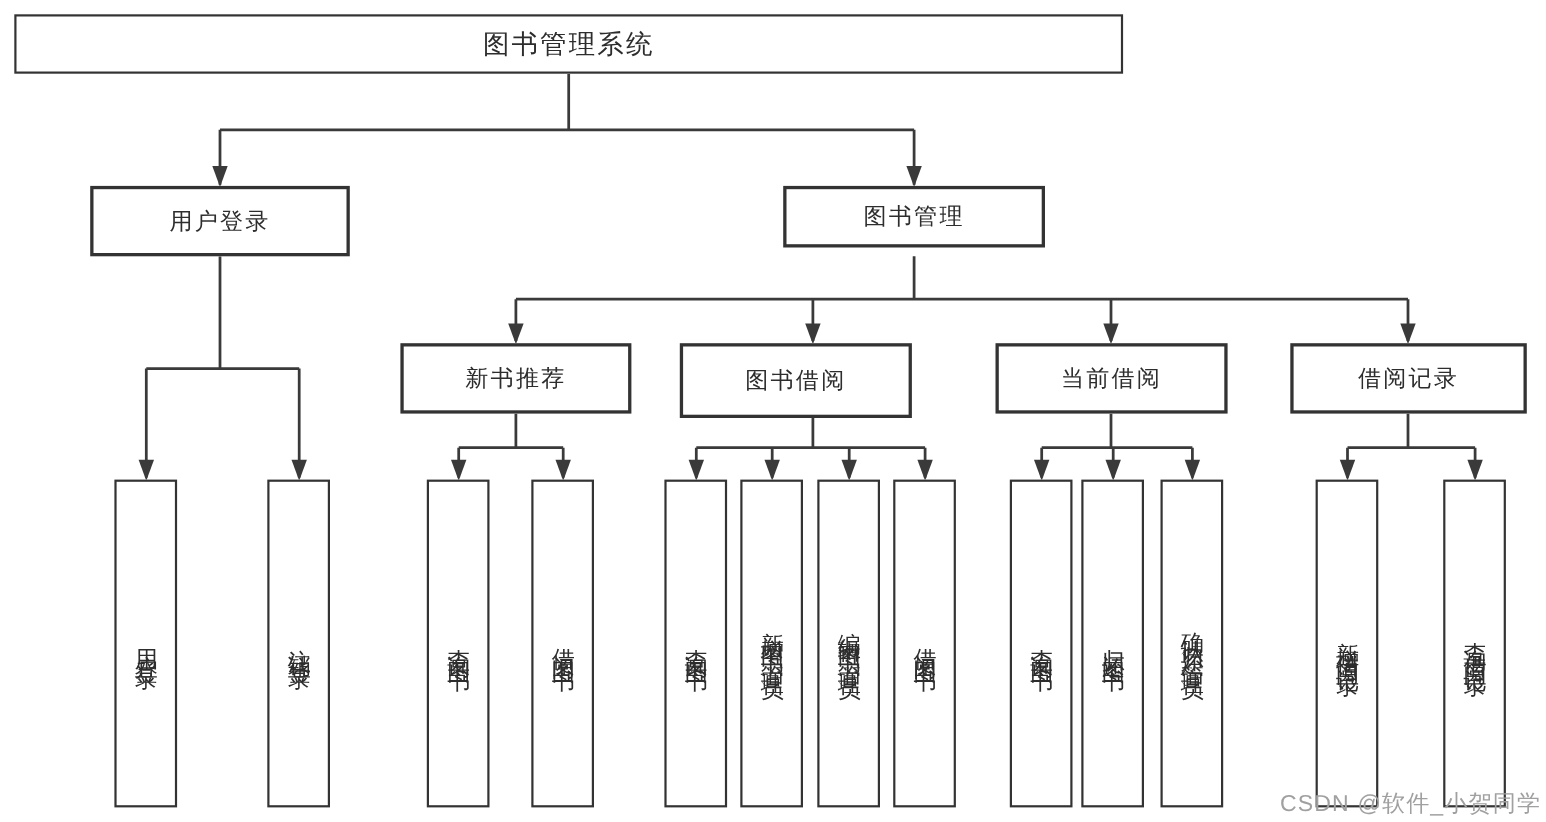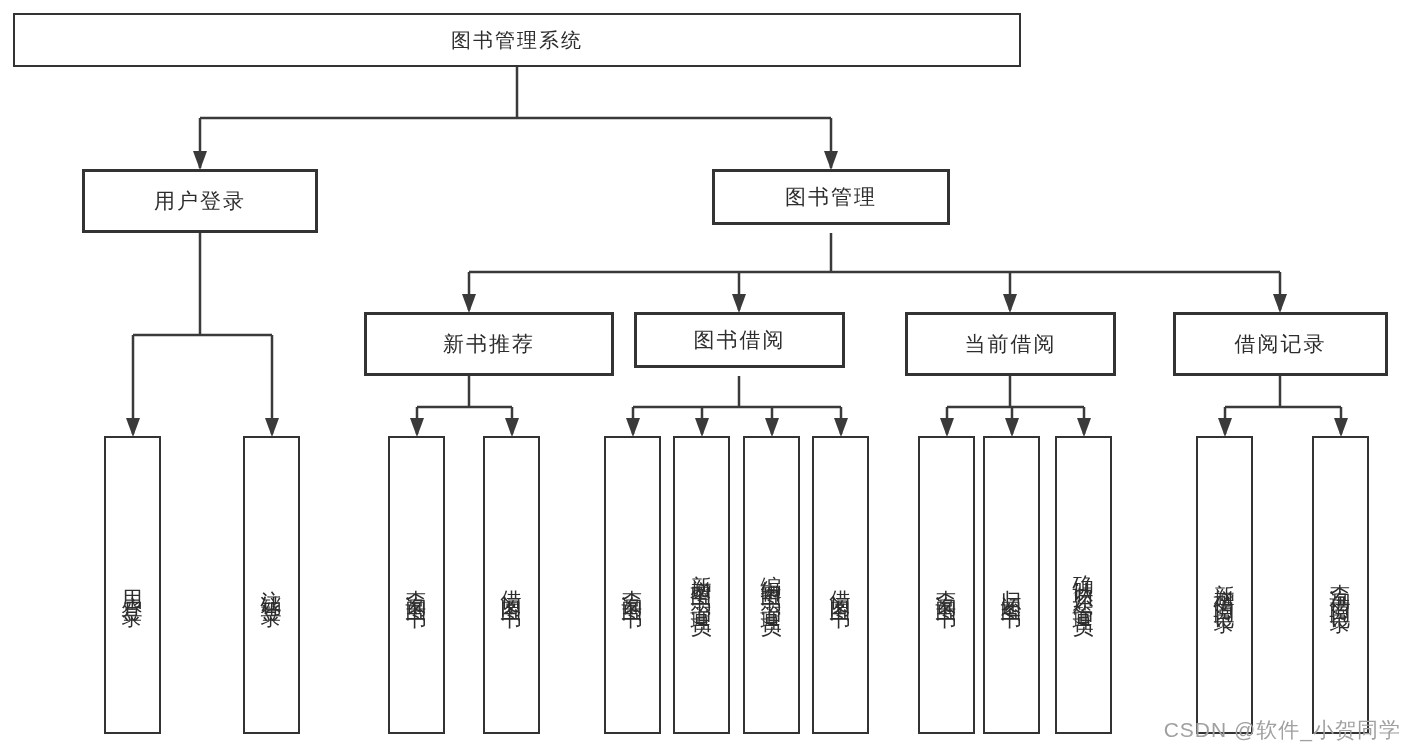--- a/index.html
+++ b/index.html
@@ -7,21 +7,21 @@
     position:relative; width:1405px; height:747px; background:#ffffff;
     font-family:"Liberation Sans","DejaVu Sans",sans-serif; overflow:hidden;
   }
   .wires { position:absolute; left:0; top:0; z-index:0; }
   .node {
     position:absolute; box-sizing:border-box; background:#ffffff;
     border:3px solid #333333; color:#2d2d2d; z-index:1;
     display:flex; align-items:center; justify-content:center;
     white-space:nowrap;
   }
-  .node-root { border-width:2.5px; font-size:20px; letter-spacing:2px; }
+  .node-root { border-width:2.5px; font-size:24px; letter-spacing:2px; }
   .node-h { font-size:21px; letter-spacing:2px; }
   .leaf { border-width:2.5px; }
   .vtext {
     writing-mode:vertical-rl; text-orientation:mixed;
     font-size:21px; letter-spacing:6px; line-height:1;
   }
   .watermark {
     position:absolute; right:4px; bottom:3px; z-index:2;
     font-size:21px; color:#a0a0a0; letter-spacing:1px;
   }
@@ -66,24 +66,24 @@
     <span>图书管理系统</span>
   </div>
 
   <div class="node node-h" style="left:82px; top:169px; width:236px; height:64px;">
     <span>用户登录</span>
   </div>
   <div class="node node-h" style="left:712px; top:169px; width:238px; height:56px;">
     <span>图书管理</span>
   </div>
 
-  <div class="node node-h" style="left:364px; top:312px; width:250px; height:64px;">
+  <div class="node node-h" style="left:364px; top:312px; width:210px; height:64px;">
     <span>新书推荐</span>
   </div>
-  <div class="node node-h" style="left:634px; top:312px; width:211px; height:56px;">
+  <div class="node node-h" style="left:618px; top:312px; width:211px; height:68px;">
     <span>图书借阅</span>
   </div>
   <div class="node node-h" style="left:1173px; top:312px; width:215px; height:64px;">
     <span>借阅记录</span>
   </div>
   <div class="node node-h" style="left:905px; top:312px; width:211px; height:64px;">
     <span>当前借阅</span>
   </div>
 
   <div class="node leaf" style="left:104px; top:436px; width:57px; height:298px;">

